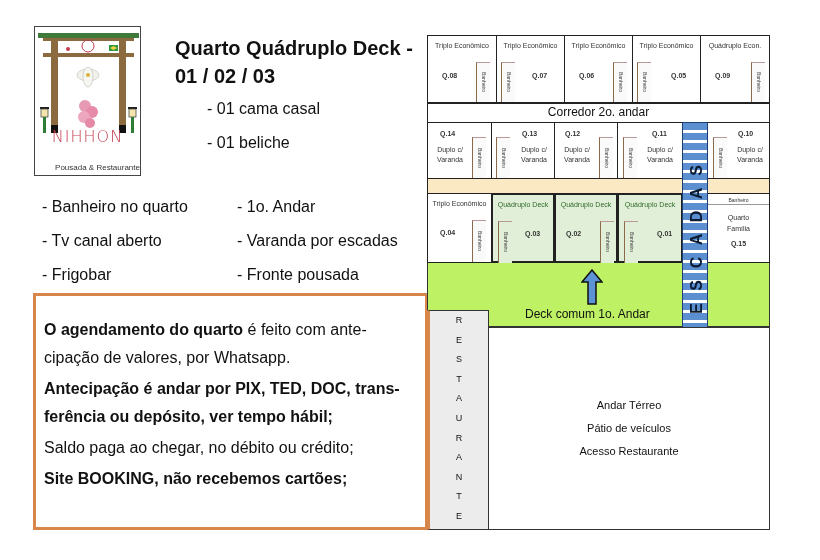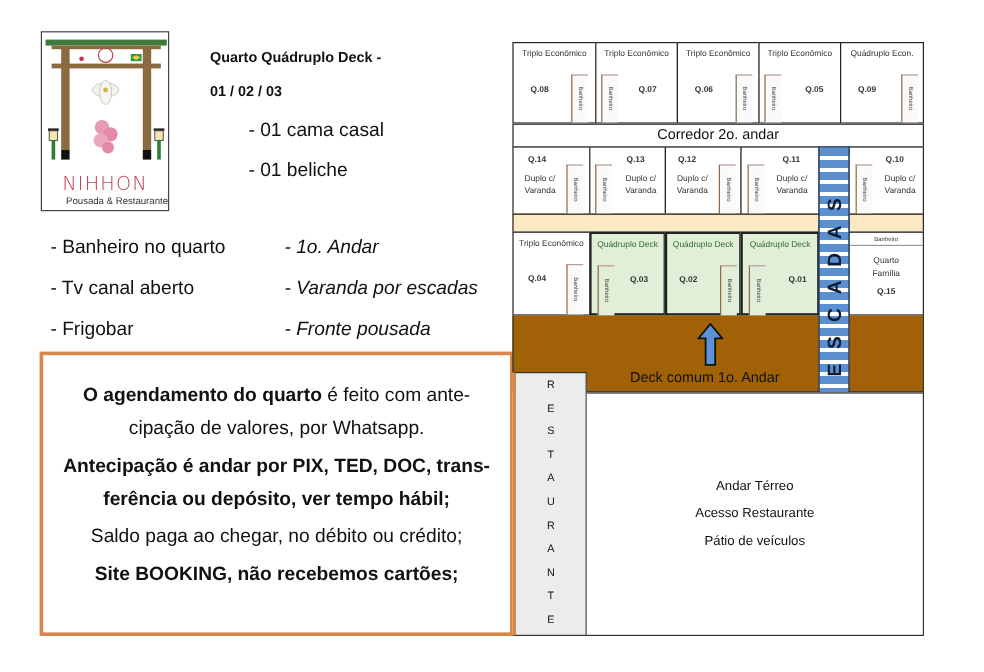--- a/index.html
+++ b/index.html
@@ -3,55 +3,55 @@
 <meta charset="utf-8">
 <style>
   * { box-sizing: border-box; margin: 0; padding: 0; }
   body { width: 820px; height: 560px; background: #ffffff; position: relative; overflow: hidden;
          font-family: "Liberation Sans", "DejaVu Sans", sans-serif; color: #111; }
 
   
   .logo { position: absolute; left: 34px; top: 26px; width: 107px; height: 150px;
           border: 1.5px solid #444; background: #fff; }
   .logo svg { position: absolute; left: 0; top: 0; }
-  .logo-name { position: absolute; left: 0; right: 0; top: 116px; text-align: center;
+  .logo-name { position: absolute; left: 0; right: 0; top: 100px; text-align: center;
                font-family: "DejaVu Sans", sans-serif; font-size: 16px; letter-spacing: 1px;
                color: #c23b4c; font-weight: 300; }
   .logo-sub { position: absolute; left: 0; right: 0; top: 136px; text-align: right;
               font-size: 8px; color: #333; }
 
   
-  .title { position: absolute; left: 175px; top: 34px; font-weight: bold; font-size: 12px; line-height: 28px; }
+  .title { position: absolute; left: 175px; top: 34px; font-weight: bold; font-size: 20px; line-height: 28px; }
   .beds { position: absolute; left: 175px; top: 92px; font-size: 16px; line-height: 34px; margin-left: 32px; }
   .features { position: absolute; left: 42px; top: 190px; font-size: 16px; line-height: 34px; }
   .features .col { position: absolute; top: 0; white-space: nowrap; }
   .features .col1 { left: 0; }
-  .features .col2 { left: 195px; font-style: italic; }
+  .features .col2 { left: 195px; }
 
   
   .info { position: absolute; left: 33px; top: 293px; width: 395px; height: 237px;
           border: 3px solid #d9864a; background: #fff; padding: 20px 8px 0 8px;
           font-size: 16px; line-height: 28px; }
-  .info p { margin-bottom: 3px; text-align: center; }
+  .info p { margin-bottom: 3px; }
   .info b { font-weight: bold; }
 
   
   .plan { position: absolute; left: 427px; top: 35px; width: 343px; height: 495px; }
   .room { position: absolute; border: 1.5px solid #222; background: #fff; font-size: 7px;
           color: #333; text-align: center; }
   .room .rtype { position: absolute; left: 0; right: 0; top: 6px; font-size: 7px; }
   .room .rnum { position: absolute; font-weight: bold; font-size: 7px; }
   .room .bath { position: absolute; border-left: 1px solid #8a6a4a; border-top: 1px solid #b99; width: 14px;
                 font-size: 5px; writing-mode: vertical-rl; display: flex; align-items: center;
                 justify-content: center; color: #444; background: #fafafa; }
   .green { background: #e2efd8; }
   .corridor { position: absolute; left: 0; top: 68px; width: 343px; height: 20px; border: 1.5px solid #222;
               background: #fff; font-size: 12px; text-align: center; line-height: 17px; }
   .balcony { position: absolute; top: 143px; height: 16px; background: #fbe9c4; border: 1px solid #222; }
-  .deck { position: absolute; left: 0; top: 228px; width: 343px; height: 64px; background: #a16207;
+  .deck { position: absolute; left: 0; top: 228px; width: 343px; height: 64px; background: #bef264;
           border-bottom: 1.5px solid #333; border-left: 1.5px solid #333; border-right: 1.5px solid #333; }
   .deck-label { position: absolute; left: 97px; top: 44px; font-size: 12px; }
   .arrow { position: absolute; left: 153px; top: 6px; }
   .stairs { position: absolute; left: 255px; top: 87px; width: 26px; height: 206px;
             background: repeating-linear-gradient(#5b8fd0 0 7px, #ffffff 7px 10px); border: 1px solid #1d3f73; }
   .stairs-letters { position: absolute; left: 0; width: 26px; font-weight: bold; font-size: 16px;
                     color: #0b1b33; text-align: center; }
   .stairs-letters span { display: block; height: 23px; line-height: 23px; transform: rotate(-90deg); }
   .restaurant { position: absolute; left: 0; top: 275px; width: 62px; height: 220px; background: #ececec;
                 border: 1.5px solid #333; border-left: 3px solid #d9864a; }
@@ -248,16 +248,16 @@
     <span>R</span>
     <span>A</span>
     <span>N</span>
     <span>T</span>
     <span>E</span>
   </div>
 
   <div class="ground">
     <div style="height:66px;"></div>
     <div>Andar Térreo</div>
+    <div>Pátio de veículos</div>
     <div>Acesso Restaurante</div>
-    <div>Pátio de veículos</div>
   </div>
 </div>
 
 </body></html>

